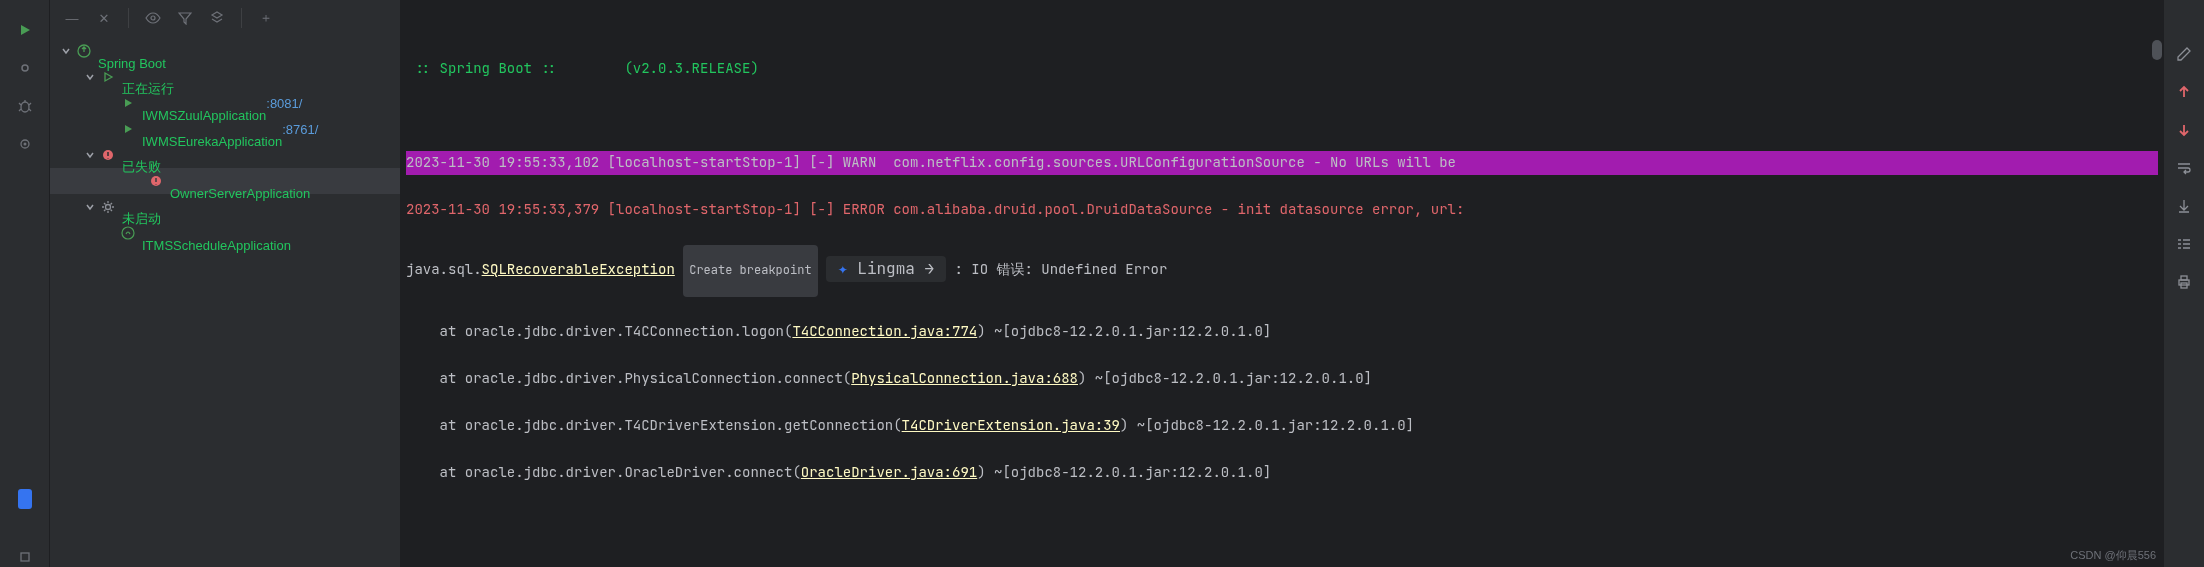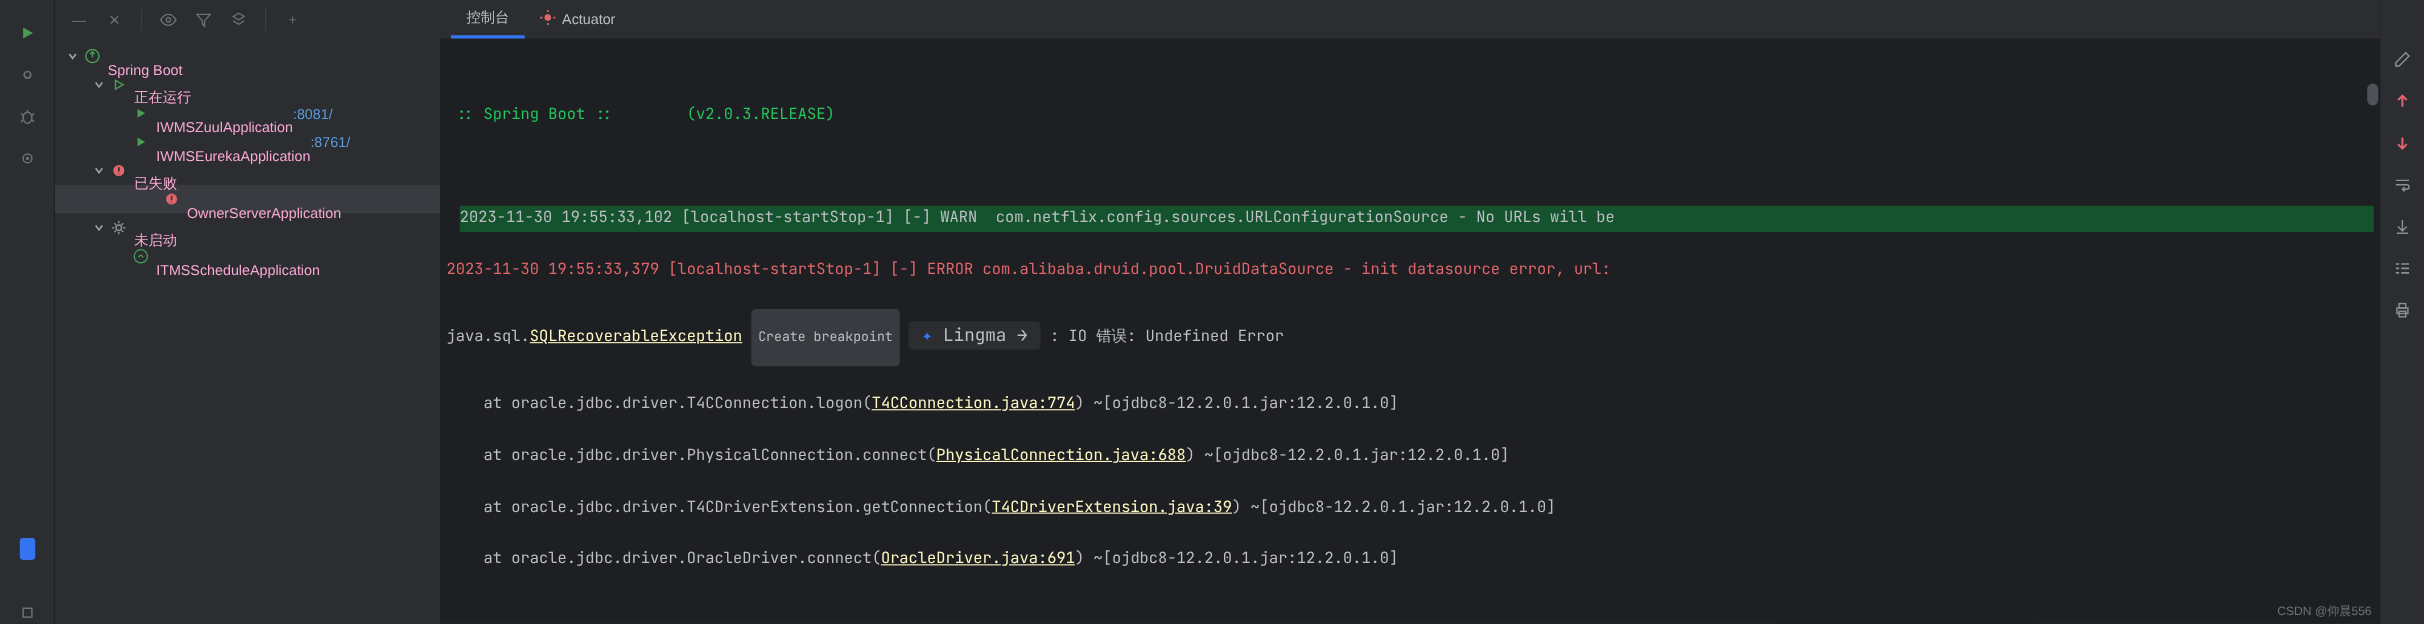--- a/index.html
+++ b/index.html
@@ -98,21 +98,21 @@
       color: #9da0a8;
     }
     .tree-icon {
       width: 16px;
       height: 16px;
       margin-right: 6px;
       display: flex;
       align-items: center;
       justify-content: center;
     }
-    .tree-label { color: #f9a8d4; margin-top: 24px; }
+    .tree-label { color: #22c55e; margin-top: 24px; }
     .tree-suffix { color: #5a9bda; margin-left: 0; }
     .icon-leaf-green { color: #499c54; }
     .icon-status-red { color: #e0666b; }
     .icon-gear { color: #8c8f96; }
     .icon-boot { color: #499c54; }
     .icon-run-green { color: #499c54; }
     
     
     .main {
       flex: 1;
@@ -152,21 +152,21 @@
       font-size: 14px;
       line-height: 23.5px;
       padding: 10px 6px 0 6px;
       white-space: pre;
       overflow: hidden;
       position: relative;
     }
     .console-line {
       color: #bcbec4;
     }
-    .console-line.warn { background: #14532d; margin-left: 12px; }
+    .console-line.warn { background: #a21caf; }
     .console-line.error { color: #e0666b; }
     .console-text-gray { color: #22c55e; }
     .console-text-normal { color: #bcbec4; }
     .console-link {
       color: #fef9c3;
       text-decoration: underline;
       cursor: pointer;
     }
     .lingma-pill {
       display: inline-block;
@@ -377,34 +377,20 @@
             <circle cx="7" cy="7" r="6" fill="none" stroke="currentColor" stroke-width="1.2"></circle>
             <path d="M5 8 Q7 4 9 8" fill="none" stroke="currentColor" stroke-width="1.2"></path>
           </svg>
       </span>
       <span class="tree-label">ITMSScheduleApplication</span>
     </div>
   </div>
 </div>
 
 <div class="main">
-  <div class="tabs-row">
-    <div class="tab active">
-      <span>控制台</span>
-    </div>
-    <div class="tab">
-      <span class="actuator-icon">
-        <svg width="14" height="14" viewBox="0 0 14 14">
-            <circle cx="7" cy="7" r="3" fill="#e0666b"></circle>
-            <path d="M7 2 L7 0 M7 14 L7 12 M2 7 L0 7 M14 7 L12 7" stroke="#e0666b" stroke-width="1.5"></path>
-          </svg>
-      </span>
-      <span>Actuator</span>
-    </div>
-  </div>
 
   <div class="console">
     <div class="scrollbar-track"></div>
 <div class="console-line console-text-gray"> :: Spring Boot ::        (v2.0.3.RELEASE)</div>
 <div class="console-line">&nbsp;</div>
 <div class="console-line warn">2023-11-30 19:55:33,102 [localhost-startStop-1] [-] WARN  com.netflix.config.sources.URLConfigurationSource - No URLs will be </div>
 <div class="console-line error">2023-11-30 19:55:33,379 [localhost-startStop-1] [-] ERROR com.alibaba.druid.pool.DruidDataSource - init datasource error, url:</div>
 <div class="console-line"><span class="console-text-normal">java.sql.</span><span class="console-link">SQLRecoverableException</span> <span class="bp-pill">Create breakpoint</span> <span class="lingma-pill"><span style="color:#3574f0">✦</span> <span>Lingma →</span></span><span class="console-text-normal"> : IO 错误: Undefined Error</span></div>
 <div class="console-line"><span class="console-text-normal">    at oracle.jdbc.driver.T4CConnection.logon(</span><span class="console-link">T4CConnection.java:774</span><span class="console-text-normal">) ~[ojdbc8-12.2.0.1.jar:12.2.0.1.0]</span></div>
 <div class="console-line"><span class="console-text-normal">    at oracle.jdbc.driver.PhysicalConnection.connect(</span><span class="console-link">PhysicalConnection.java:688</span><span class="console-text-normal">) ~[ojdbc8-12.2.0.1.jar:12.2.0.1.0]</span></div>

